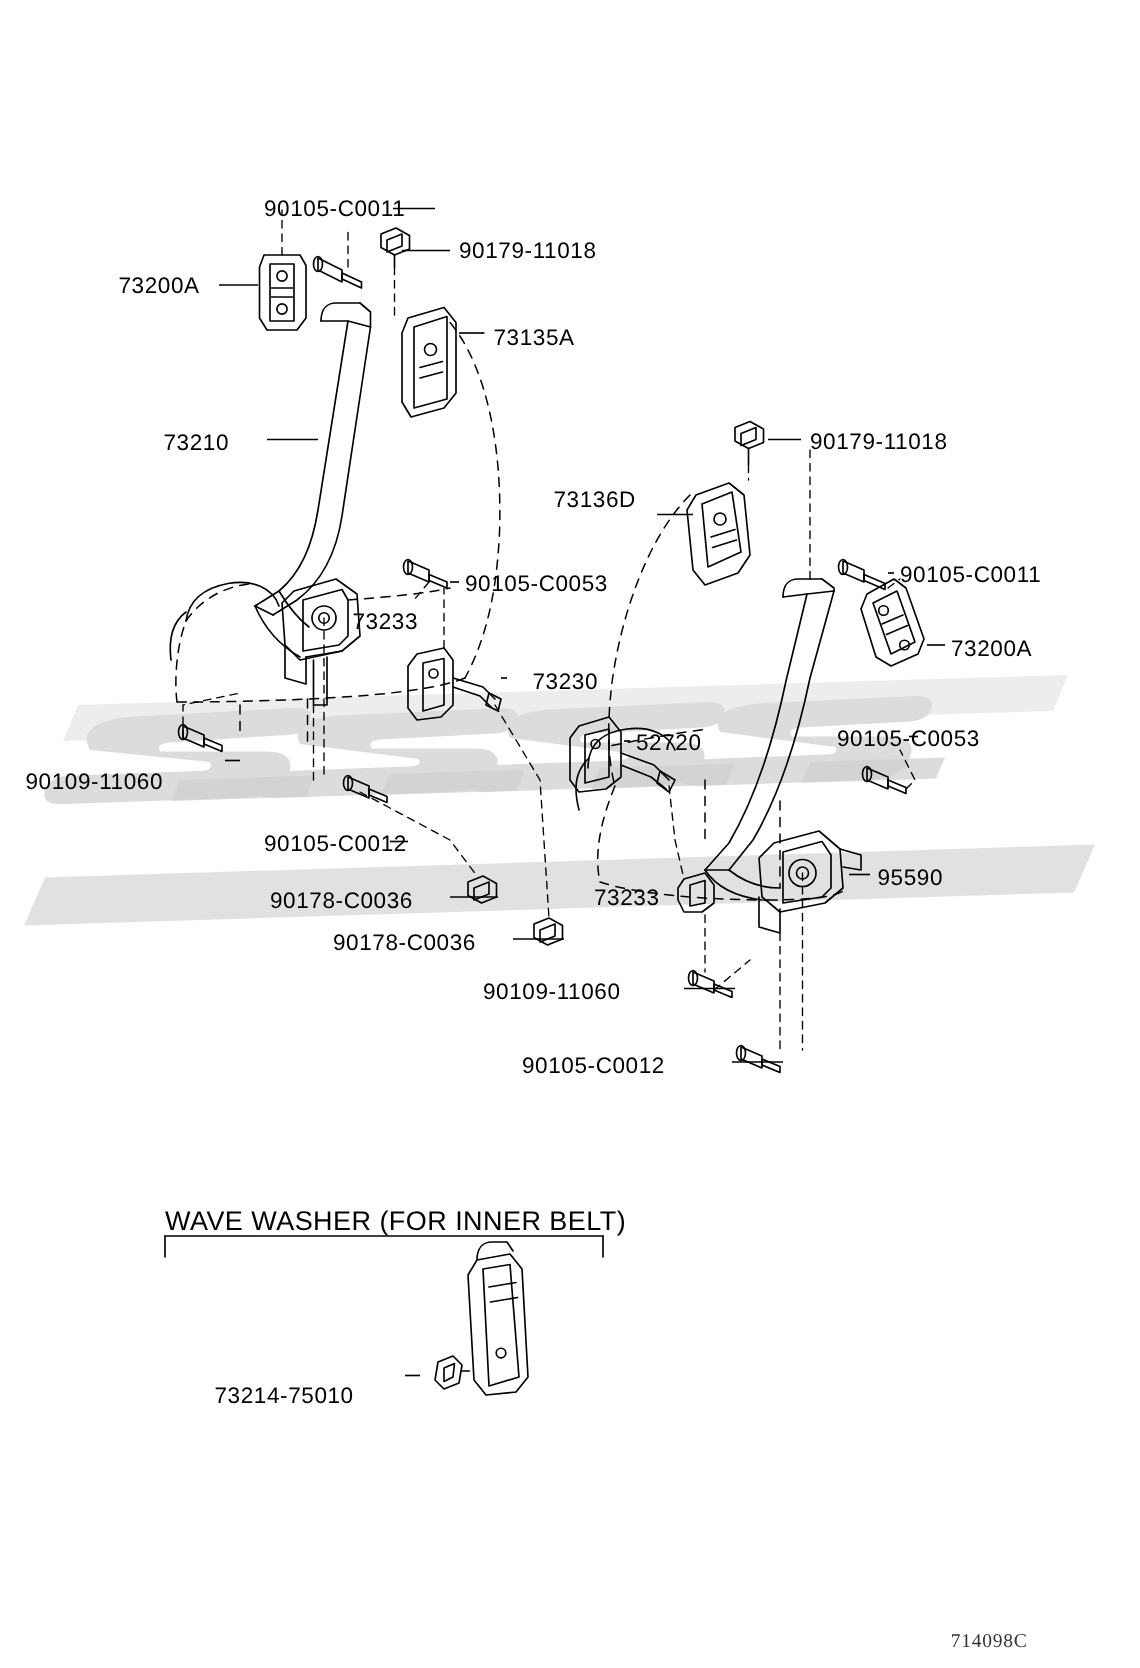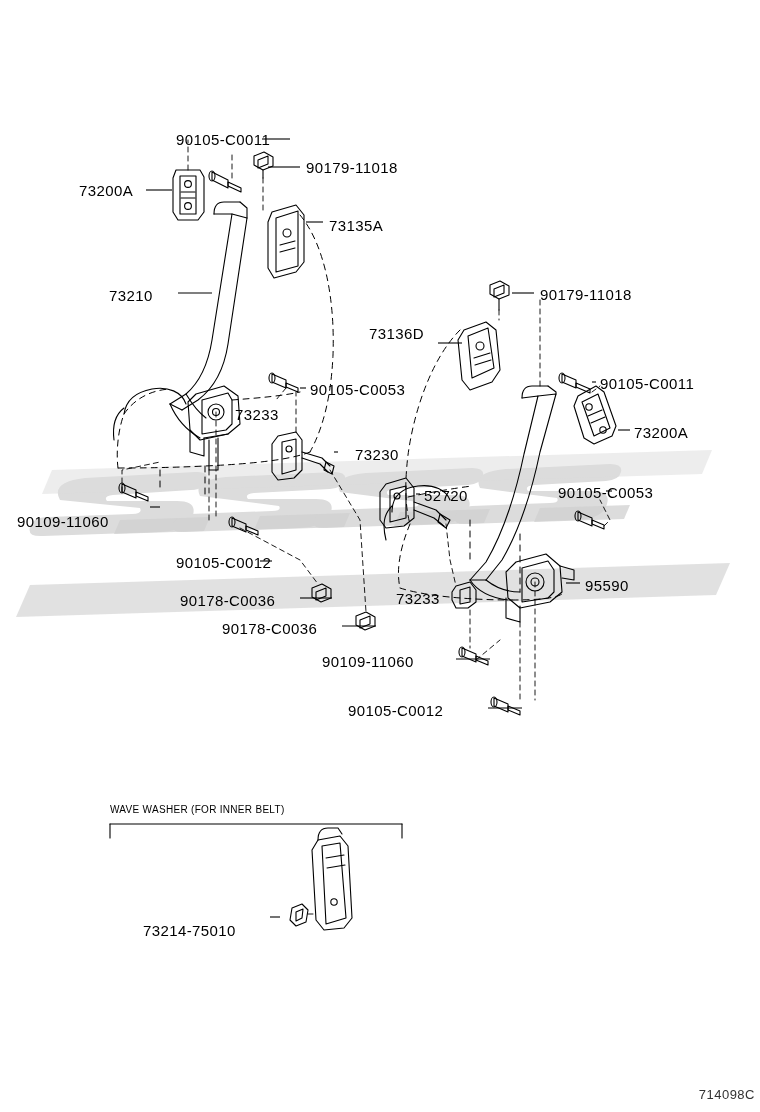--- a/index.html
+++ b/index.html
@@ -12,52 +12,51 @@
     height: 1112px;
     position: relative;
     font-family: "Liberation Sans", sans-serif;
     overflow: hidden;
   }
   #diagram-root {
     position: absolute;
     left: 0; top: 0;
     width: 711px;
     height: 1112px;
-    padding-left: 46px;
   }
   .layer {
     position: absolute;
     left: 0; top: 0;
     width: 760px;
     height: 1112px;
   }
   .label {
     position: absolute;
     font-family: "Liberation Sans", sans-serif;
     font-size: 15px;
     color: #000000;
     white-space: nowrap;
     letter-spacing: 0.4px;
   }
   .label.bold {
     font-weight: normal;
   }
   #footer-code {
     position: absolute;
-    right: 2px;
+    right: 26px;
     bottom: 10px;
-    font-family: Liberation Sans, sans-serif;
+    font-family: Liberation Serif, serif;
     font-size: 13px;
     color: #333333;
     letter-spacing: 0.5px;
     margin-left: 12px;
   }
   .wave-title {
     position: absolute;
-    font-size: 10px;
+    font-size: 18px;
     color: #000;
     letter-spacing: 0.3px;
   }
 </style>
 </head>
 <body>
 
 <div id="diagram-root">
 
   <svg class="layer" viewBox="0 0 760 1112" xmlns="http://www.w3.org/2000/svg">

